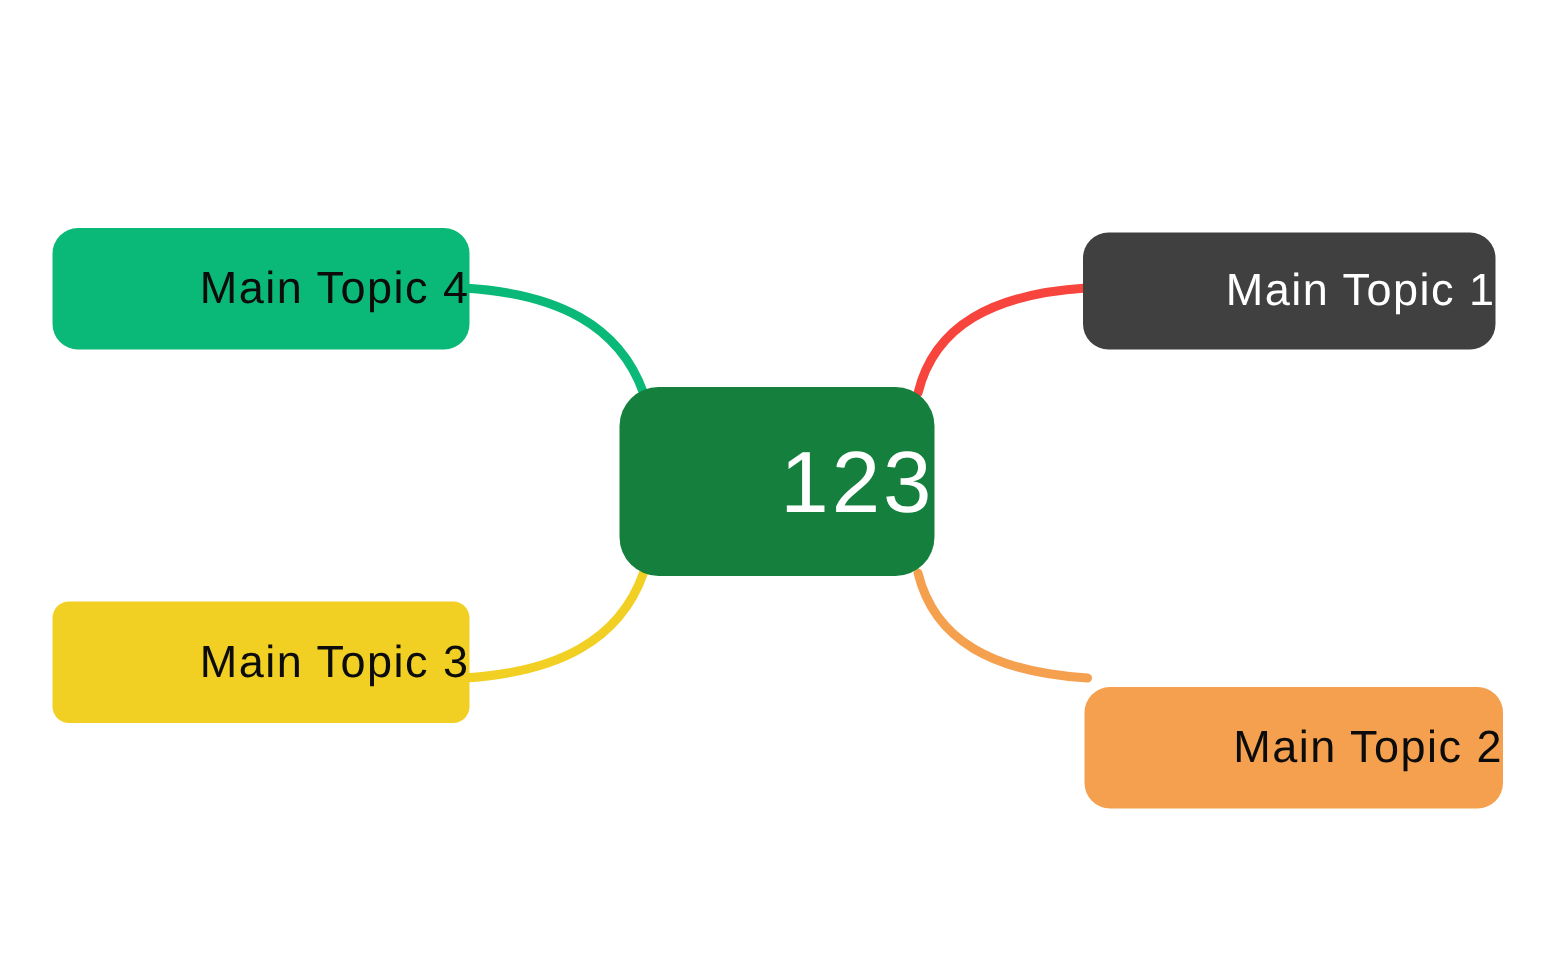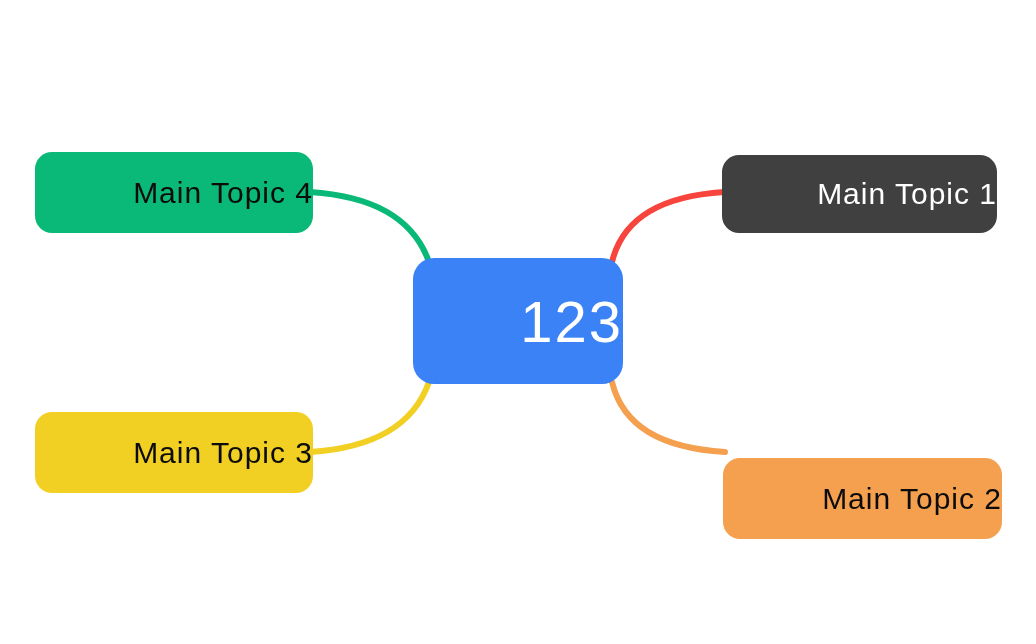--- a/index.html
+++ b/index.html
@@ -36,21 +36,21 @@
     cursor: pointer;
   }
   .topic {
     border-radius: 17px;
     font-size: 30px;
     font-weight: 500;
     letter-spacing: 1px;
   }
   .topic-tl { left: 35px;  top: 152px; width: 278px; height: 81px; }
   .topic-tr { left: 722px; top: 155px; width: 275px; height: 78px; }
-  .topic-bl { left: 35px;  top: 412px; width: 278px; height: 81px; }
+  .topic-bl { left: 35px;  top: 401px; width: 278px; height: 81px; border-radius: 11px; }
   .topic-br { left: 723px; top: 412px; width: 279px; height: 81px; margin-top: 46px; }
   .center-node {
     left: 413px;
     top: 258px;
     width: 210px;
     height: 126px;
     border-radius: 26px;
     font-size: 58px;
     font-weight: 500;
     letter-spacing: 2px;
@@ -81,17 +81,17 @@
   </div>
 
   <div class="node topic topic-bl" style="background-color: rgb(241, 208, 35); color: rgb(12, 12, 12);">
     <span class="node-label">Main Topic 3</span>
   </div>
 
   <div class="node topic topic-tl" style="background-color: rgb(10, 185, 119); color: rgb(12, 12, 12);">
     <span class="node-label">Main Topic 4</span>
   </div>
 
-  <div class="node center-node" style="background-color: #3b82f6; color: rgb(255, 255, 255); border-radius: 21px;">
+  <div class="node center-node" style="background-color: #15803d; color: rgb(255, 255, 255);">
     <span class="node-label">123</span>
   </div>
 
 </div>
 
 </body></html>

